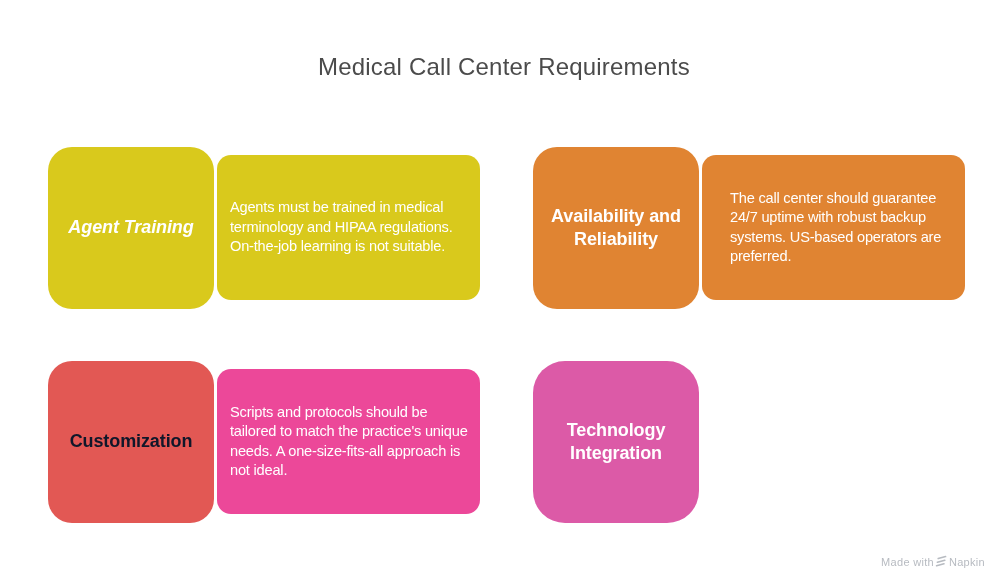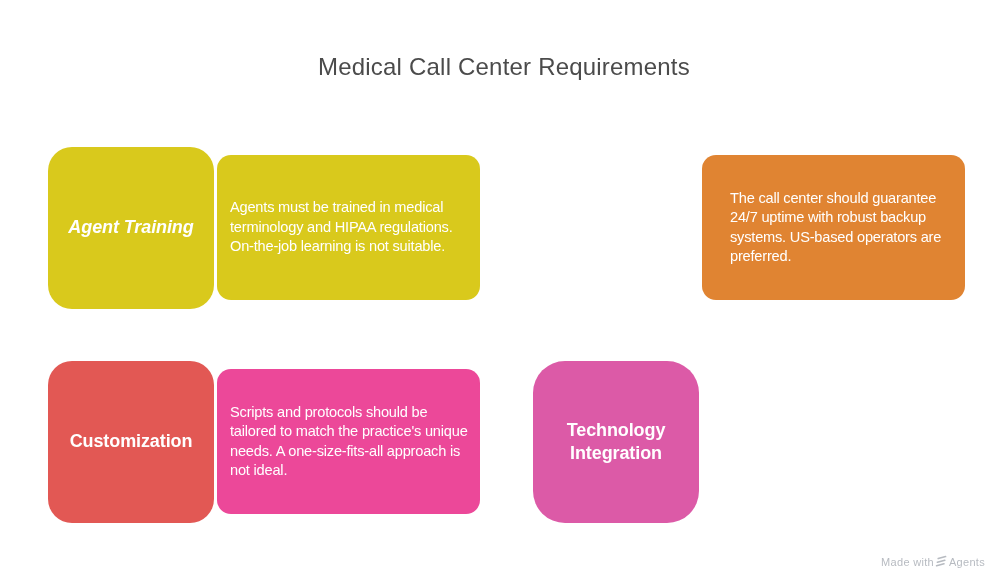--- a/index.html
+++ b/index.html
@@ -84,40 +84,43 @@
 
   <div class="page-title" style="color: rgb(75, 75, 75);">Medical Call Center Requirements</div>
 
   <div class="title-block row1 col1" style="background-color: rgb(217, 201, 28);">
     <span style="color: rgb(255, 255, 255); font-style: italic;">Agent Training</span>
   </div>
   <div class="desc-block row1 col1" style="background-color: rgb(217, 201, 28);">
     <span style="color: rgb(255, 255, 255);">Agents must be trained in medical terminology and HIPAA regulations. On-the-job learning is not suitable.</span>
   </div>
 
+  <div class="title-block row1 col2" style="background-color: rgb(224, 132, 50);">
+    <span style="color: rgb(255, 255, 255);">Availability and Reliability</span>
+  </div>
   <div class="desc-block row1 col2" style="background-color: rgb(224, 132, 50); padding-left: 28px;">
     <span style="color: rgb(255, 255, 255);">The call center should guarantee 24/7 uptime with robust backup systems. US-based operators are preferred.</span>
   </div>
 
   <div class="title-block row2 col1" style="background-color: rgb(226, 88, 84);">
-    <span style="color: #ffffff;">Customization</span>
+    <span style="color: #0f172a;">Customization</span>
   </div>
   <div class="desc-block row2 col1" style="background-color: #ec4899;">
     <span style="color: rgb(255, 255, 255);">Scripts and protocols should be tailored to match the practice's unique needs. A one-size-fits-all approach is not ideal.</span>
   </div>
 
   <div class="title-block row2 col2" style="background-color: rgb(220, 90, 167); border-radius: 32px;">
     <span style="color: rgb(255, 255, 255);">Technology Integration</span>
   </div>
 
   <div class="watermark" style="color: rgb(183, 187, 193);">
     <span>Made with</span>
     <span class="logo">
       <svg width="13" height="13" viewBox="0 0 13 13" fill="none" stroke="#b7bbc1" stroke-width="1.6" stroke-linecap="round">
         <line x1="3.2" y1="3.6" x2="10.6" y2="1.6"></line>
         <line x1="2.4" y1="7.2" x2="9.8" y2="5.2"></line>
         <line x1="1.6" y1="10.8" x2="9.0" y2="8.8"></line>
       </svg>
     </span>
-    <span>Agents</span>
+    <span>Napkin</span>
   </div>
 
 </div>
 
 </body></html>

